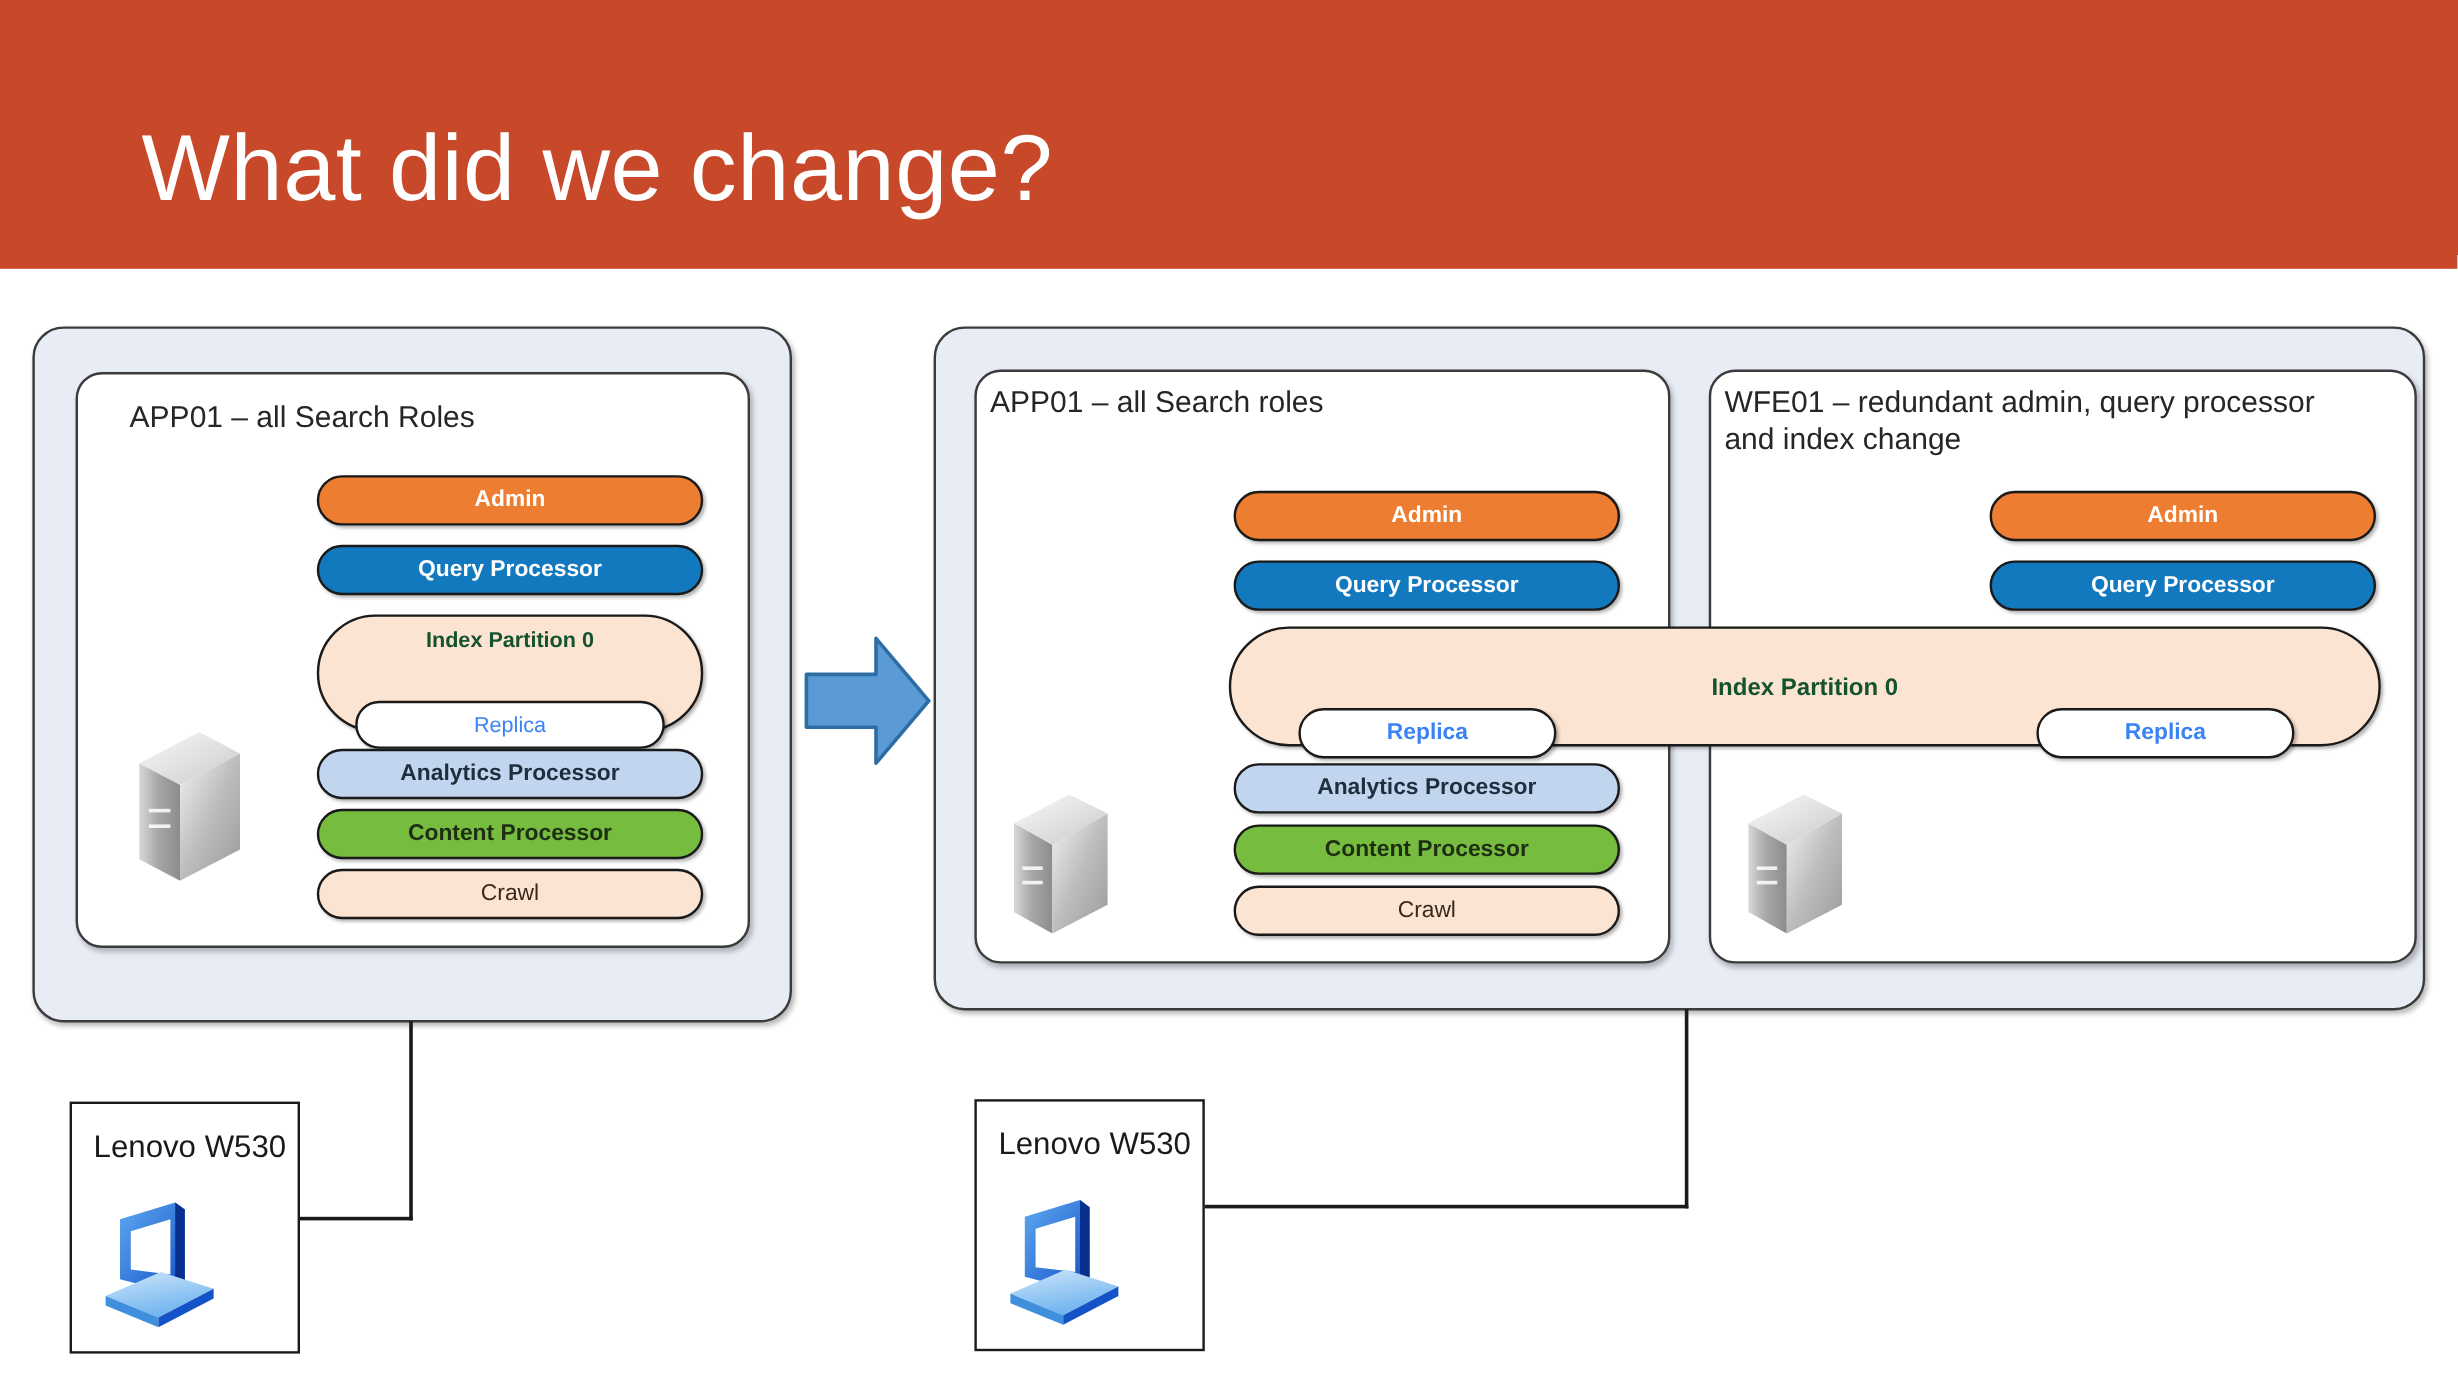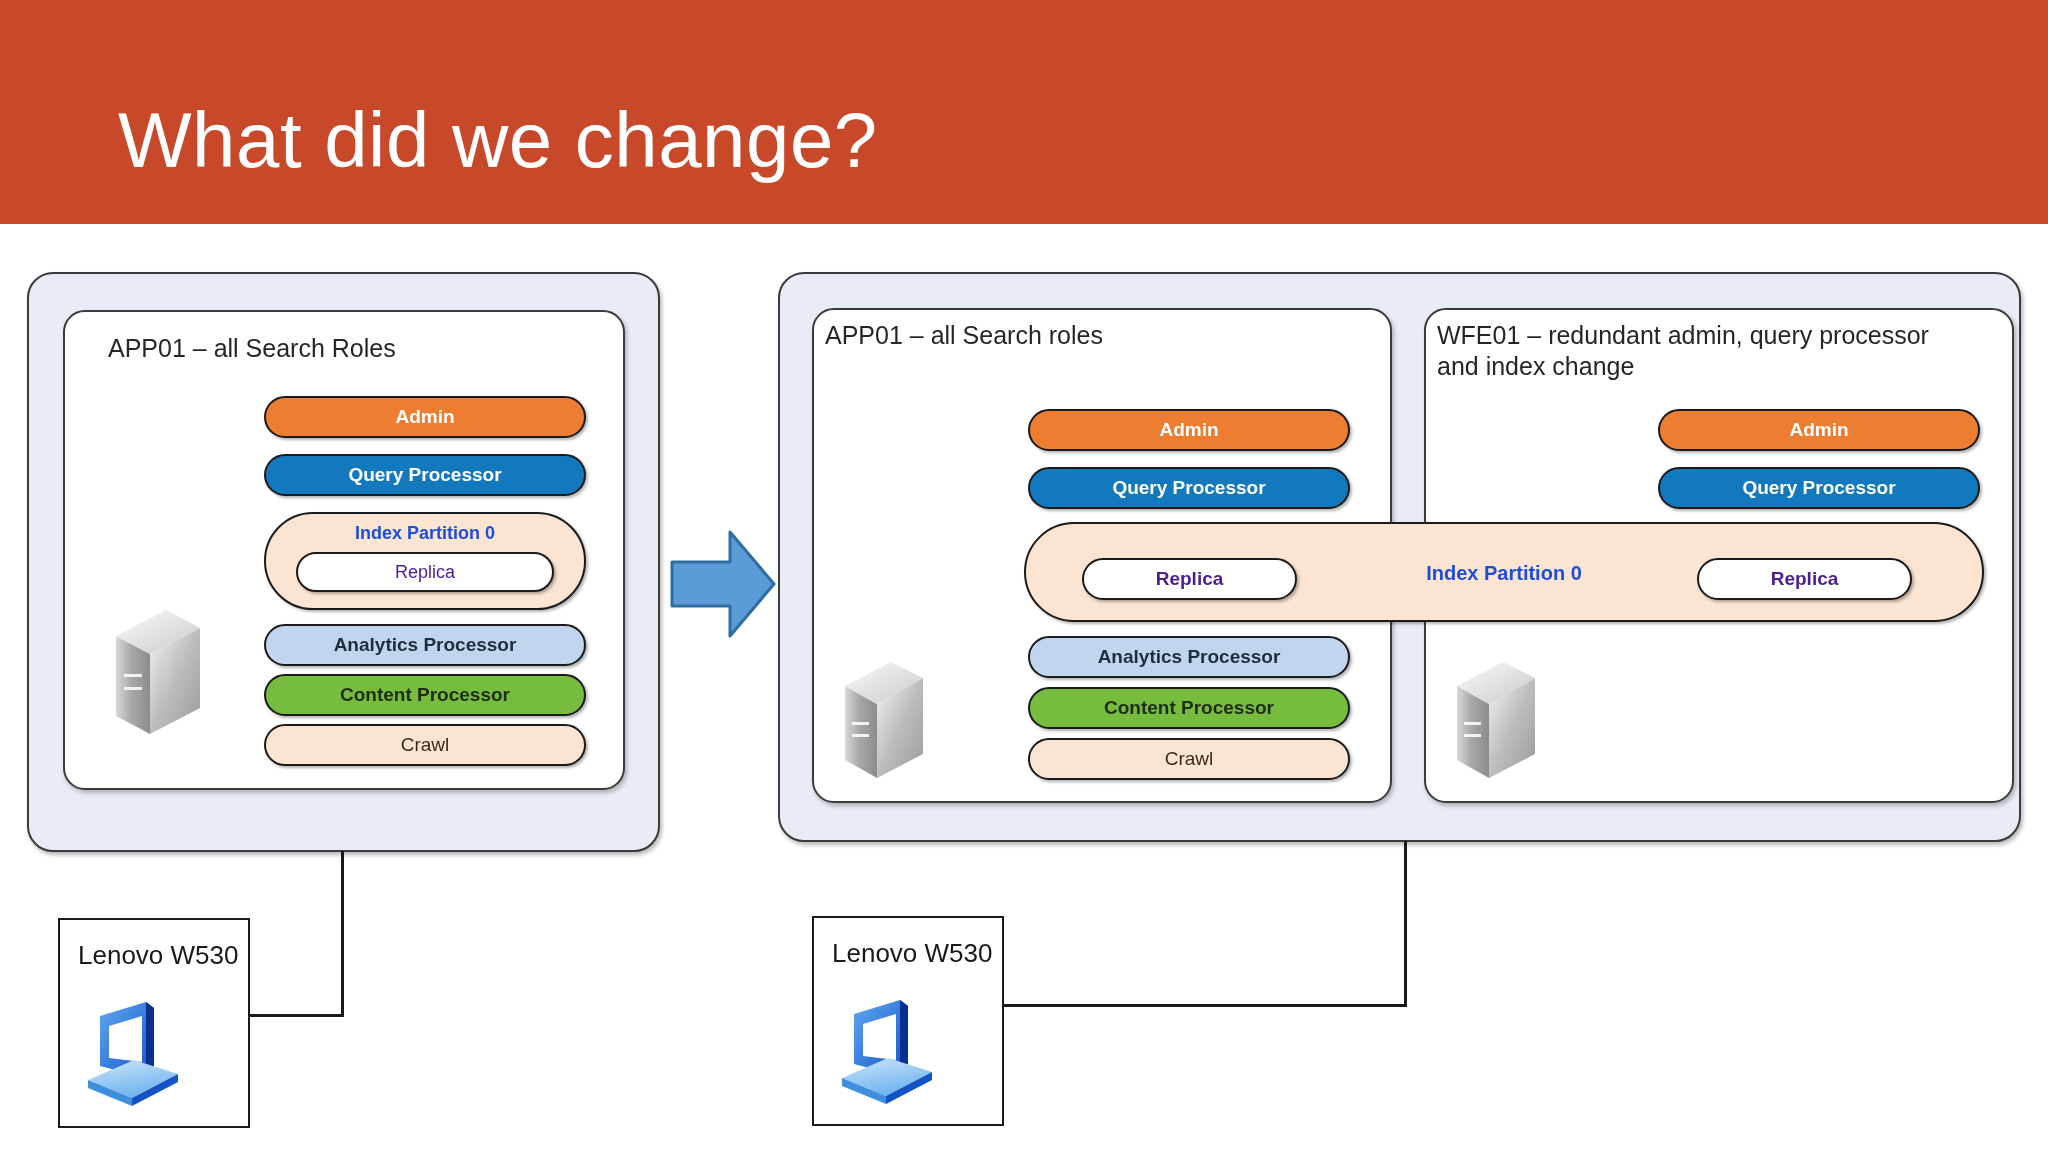--- a/index.html
+++ b/index.html
@@ -73,35 +73,35 @@
     font-family: "Liberation Sans", sans-serif;
     font-weight: 600;
     box-shadow: 2px 2px 3px rgba(0,0,0,0.3);
     white-space: nowrap;
   }
   .pill.admin  { background: #ed7d31; color: #ffffff; }
   .pill.query  { background: #1379bf; color: #ffffff; }
   .pill.analytics { background: #c2d5ef; color: #1f2d3d; }
   .pill.content   { background: #76bc3f; color: #1f2d13; }
   .pill.crawl     { background: #fce4d2; color: #3a2a1e; }
-  .pill.replica   { background: #ffffff; color: #4c1d95; }
+  .pill.replica   { background: #ffffff; color: #3b82f6; margin-top: 32px; }
 
   
   .index-band {
     position: absolute;
     background: #fce4d2;
     border: 2px solid #1a1a1a;
     border-radius: 999px;
     box-shadow: 2px 2px 3px rgba(0,0,0,0.3);
   }
   .index-label {
     position: absolute;
     font-family: "Liberation Sans", sans-serif;
     font-weight: 700;
-    color: #1d4ed8;
+    color: #14532d;
     white-space: nowrap;
   }
 
   
   .laptop-box {
     position: absolute;
     background: #ffffff;
     border: 2px solid #1a1a1a;
   }
   .laptop-label {

